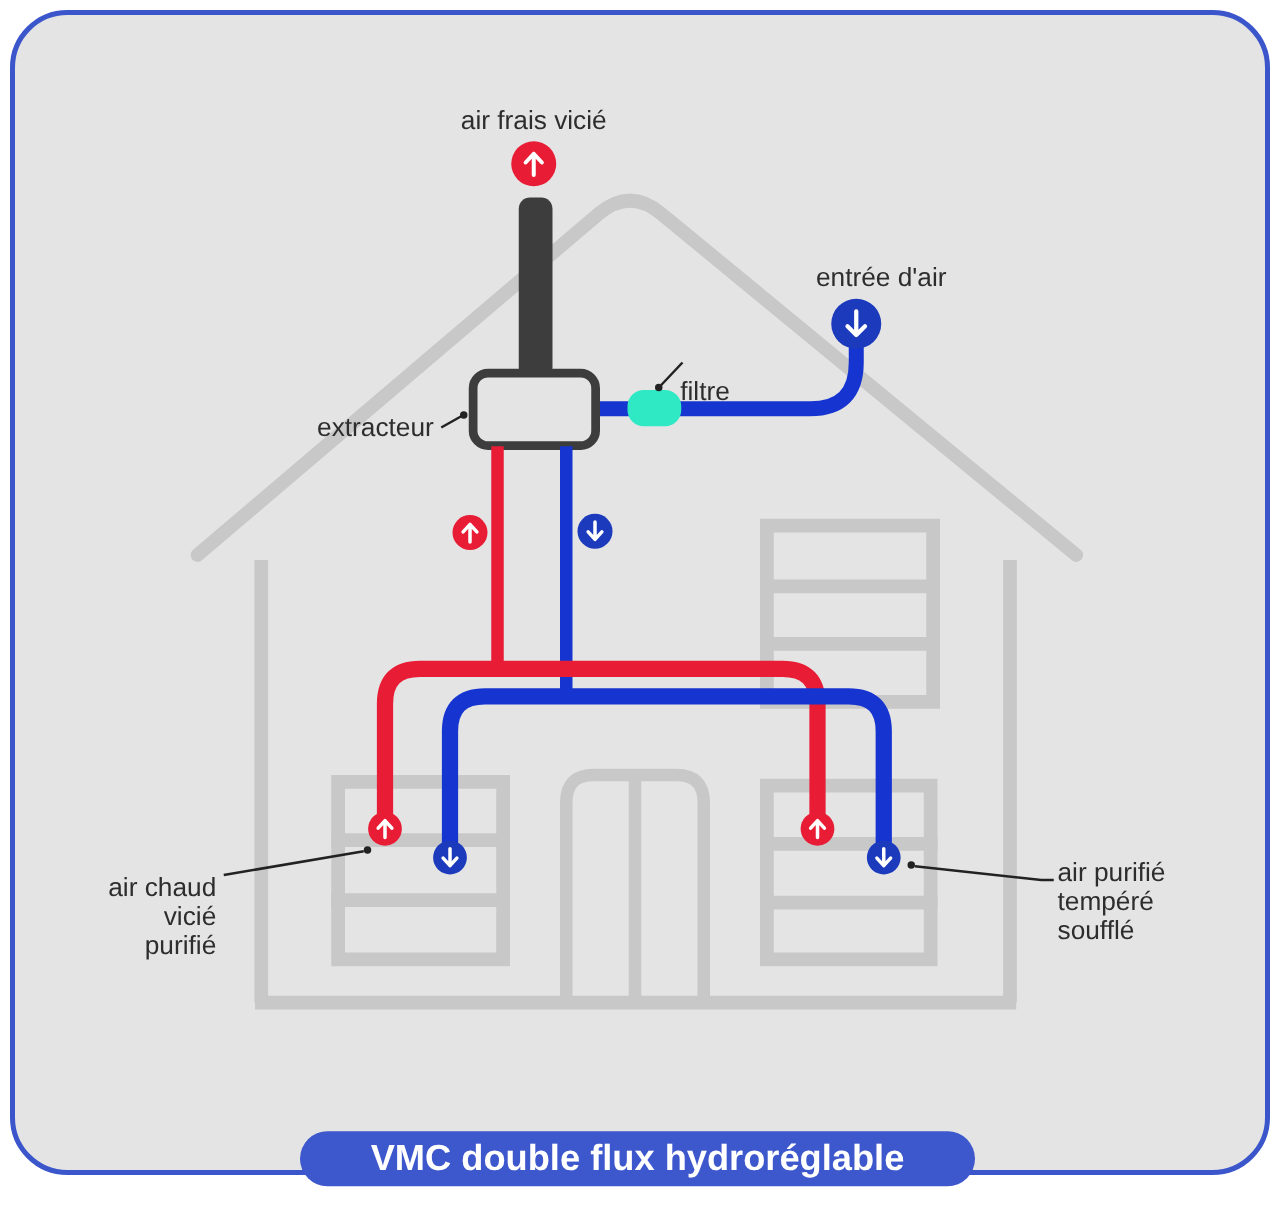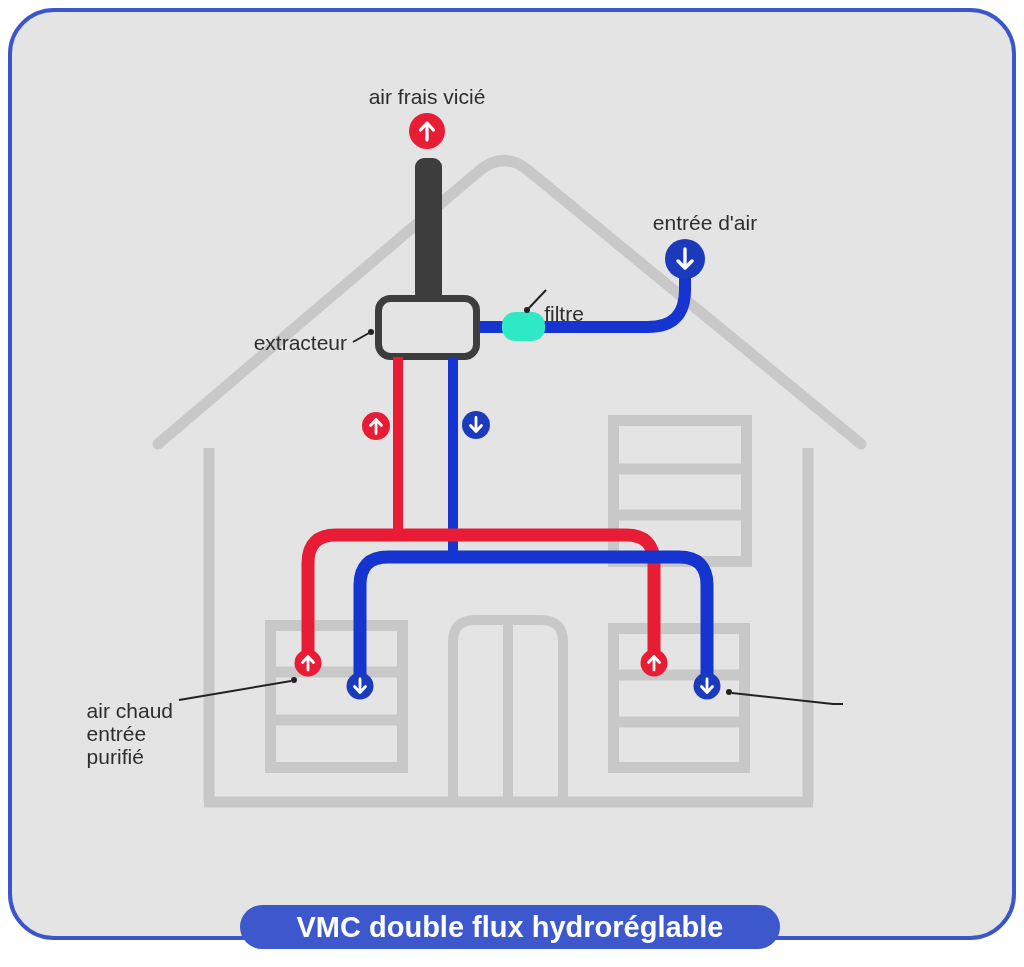--- a/index.html
+++ b/index.html
@@ -26,21 +26,21 @@
   }
   .lbl {
     position: absolute;
     font-size: 21px;
     line-height: 23px;
     color: #2d2d2d;
     white-space: nowrap;
   }
   .lbl span { display: block; }
   .center { text-align: center; }
-  .right  { }
+  .right  { text-align: right; }
   .banner {
     position: absolute;
     left: 240px; top: 905px;
     width: 540px; height: 44px;
     background: #3d57cc;
     border-radius: 29px;
     display: flex;
     align-items: center;
     justify-content: center;
     color: #ffffff;
@@ -159,22 +159,27 @@
   <div class="lbl center" style="left:605px; top:211px; width:200px;">entrée d'air</div>
 
   <div class="lbl center" style="left:327px; top:85px; width:200px;">air frais vicié</div>
 
   <div class="lbl center" style="left:514px; top:270px; width:100px;margin-top:32px;">filtre</div>
 
   <div class="lbl right" style="right:677px; top:331px;">extracteur</div>
 
   <div class="lbl right" style="right:851px; top:699px;">
     <span>air chaud</span>
-    <span>entrée</span>
+    <span>vicié</span>
     <span>purifié</span>
   </div>
 
+  <div class="lbl" style="left:846px; top:687px;">
+    <span>air purifié</span>
+    <span>tempéré</span>
+    <span>soufflé</span>
+  </div>
 
   <div class="banner">
     <span>VMC double flux hydroréglable</span>
   </div>
 
 </div>
 
 </body></html>

